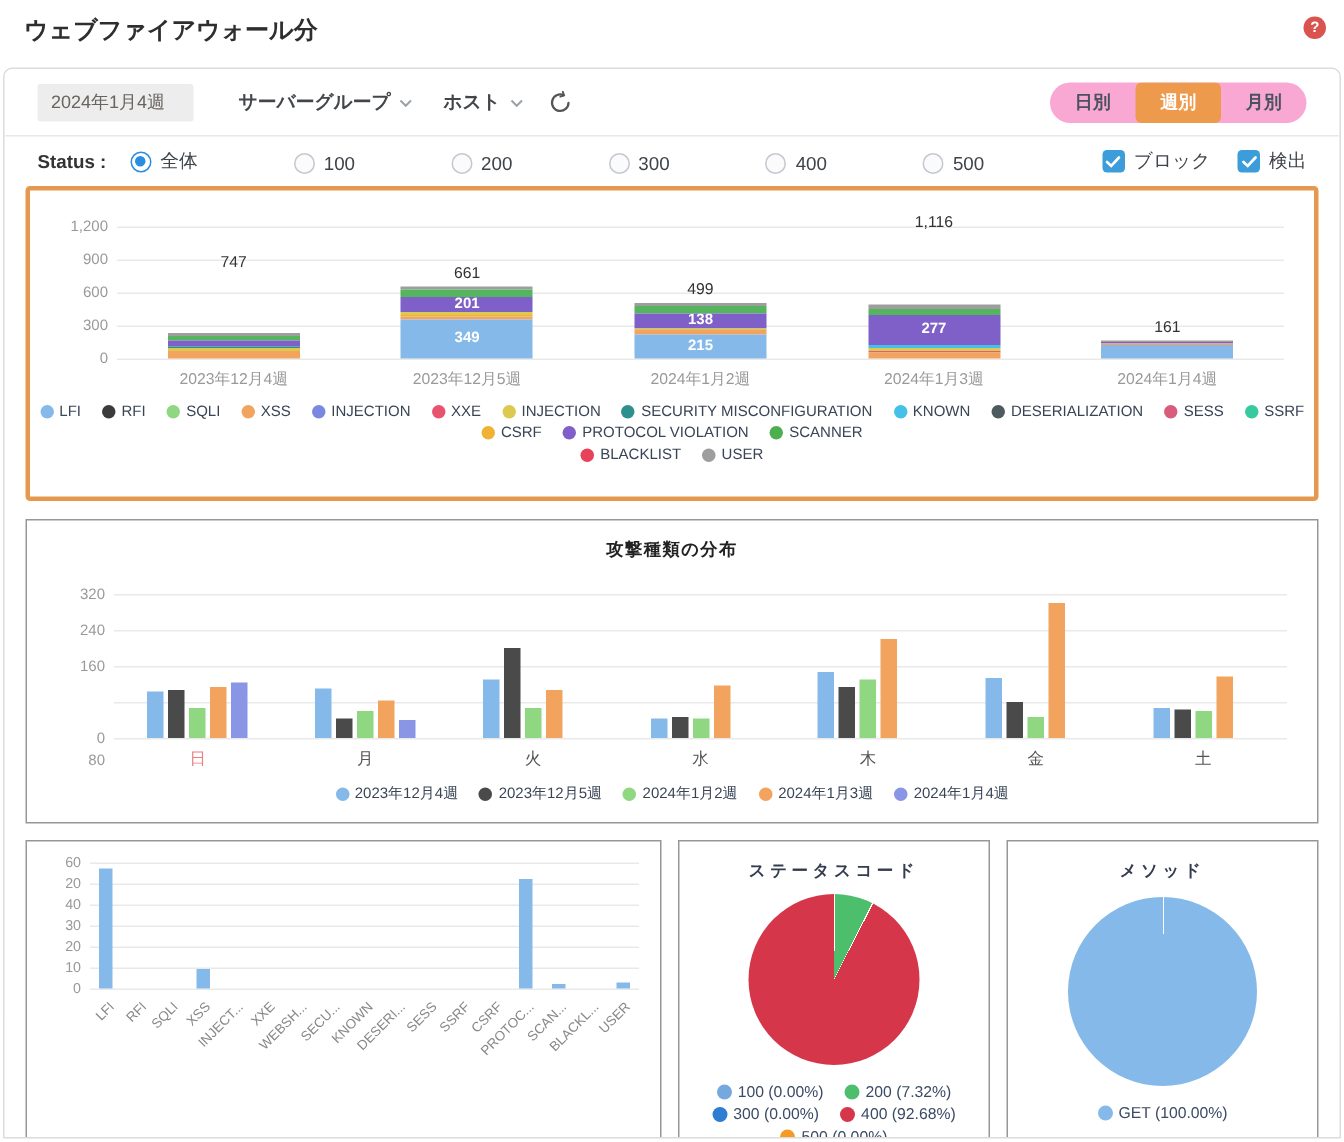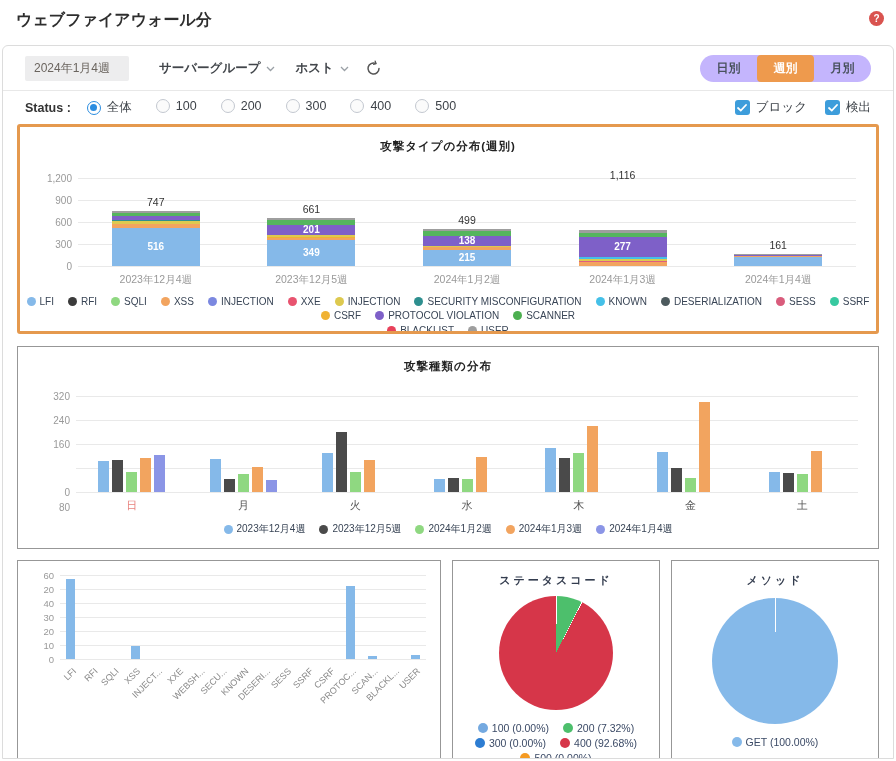--- a/index.html
+++ b/index.html
@@ -20,21 +20,21 @@
     height:714px; overflow:hidden; background:#fff; }
   
   .toolbar { display:flex; align-items:center; padding:9px 22px 8px; }
   .date-input { width:104px; height:25px; background:#ededee; border:0; border-radius:2px;
     padding:0 9px; font-size:12px; color:#6a645e; font-family:inherit; }
   .dd { display:flex; align-items:center; gap:6px; font-size:12.5px; font-weight:bold;
     color:#42464b; margin-left:30px; cursor:pointer; }
   .dd.second { margin-left:20px; }
   .refresh { margin-left:16px; display:flex; cursor:pointer; }
   .tb-space { flex:1; }
-  .segmented { display:flex; background:#c4b5fd; border-radius:15px; overflow:hidden; height:27px; }
+  .segmented { display:flex; background:#f9a8d4; border-radius:15px; overflow:hidden; height:27px; }
   .seg-btn { width:57px; border:0; background:transparent; font-size:12px; font-weight:bold;
     color:#49525e; font-family:inherit; cursor:pointer; }
   .seg-btn.active { background:#ee9a4d; color:#fff; border-radius:4px; }
   .divider { border:0; border-top:1px solid #e8e8e8; margin:0; }
   
   .status-row { display:flex; align-items:center; padding:8px 22px; }
   .status-label { font-size:12.5px; font-weight:bold; color:#333; margin-right:16px; }
   .radio-item { display:flex; align-items:center; gap:6px; margin-right:24px; cursor:pointer; }
   .radio { width:14px; height:14px; border:1.5px solid #c3c8d0; border-radius:50%;
     background:#fbfbfb; display:flex; align-items:center; justify-content:center; }
@@ -136,21 +136,21 @@
         <button class="seg-btn">日別</button>
         <button class="seg-btn active">週別</button>
         <button class="seg-btn">月別</button>
       </div>
   </div>
 
   <hr class="divider">
 
   <div class="status-row">
     <span class="status-label">Status :</span>
-    <div style="display:flex;align-items:flex-start;">
+    <div style="display:flex;align-items:flex-end;gap:40px;">
         <label class="radio-item">
           <span class="radio on">
             <span class="radio-dot"></span>
           </span>
           <span class="radio-txt">全体</span>
         </label>
         <label class="radio-item">
           <span class="radio"></span>
           <span class="radio-txt">100</span>
         </label>
@@ -186,36 +186,34 @@
             <svg width="10" height="8" viewBox="0 0 10 8">
               <path d="M1 4 L3.8 6.6 L9 1" fill="none" stroke="#fff" stroke-width="1.8" stroke-linecap="round"></path>
             </svg>
           </span>
           <span class="check-txt">検出</span>
         </label>
       </div>
   </div>
 
   <div class="chart-panel" id="panel1">
-    <div class="c-title">攻撃タイプの分布(週別)</div>
     <div class="plot1">
         <div class="grid" style="top: 0px;"></div>
         <div class="yt" style="top: -5px; text-align: right;">1,200</div>
         <div class="grid" style="top: 22px;"></div>
         <div class="yt" style="top: 17px;">900</div>
         <div class="grid" style="top: 44px;"></div>
         <div class="yt" style="top: 39px;">600</div>
         <div class="grid" style="top: 66px;"></div>
         <div class="yt" style="top: 61px;">300</div>
         <div class="grid" style="top: 88px;"></div>
         <div class="yt" style="top: 83px;">0</div>
         <div class="bg1" style="left: 0%;">
           <div class="tl1" style="bottom: 57.78px;">747</div>
           <div class="stack1">
-            <div class="seg1" style="height: 37.84px; background: rgb(133, 185, 233);">516</div>
             <div class="seg1" style="height: 4.54667px; background: rgb(242, 164, 95);"></div>
             <div class="seg1" style="height: 2.93333px; background: rgb(221, 201, 79);"></div>
             <div class="seg1" style="height: 1.02667px; background: rgb(46, 143, 143);"></div>
             <div class="seg1" style="height: 3.66667px; background: rgb(126, 96, 200);"></div>
             <div class="seg1" style="height: 2.56667px; background: rgb(85, 181, 94);"></div>
             <div class="seg1" style="height: 2.2px; background: rgb(158, 158, 158);"></div>
           </div>
         </div>
         <div class="bg1" style="left: 20%;">
           <div class="tl1" style="bottom: 51.4733px;">661</div>

